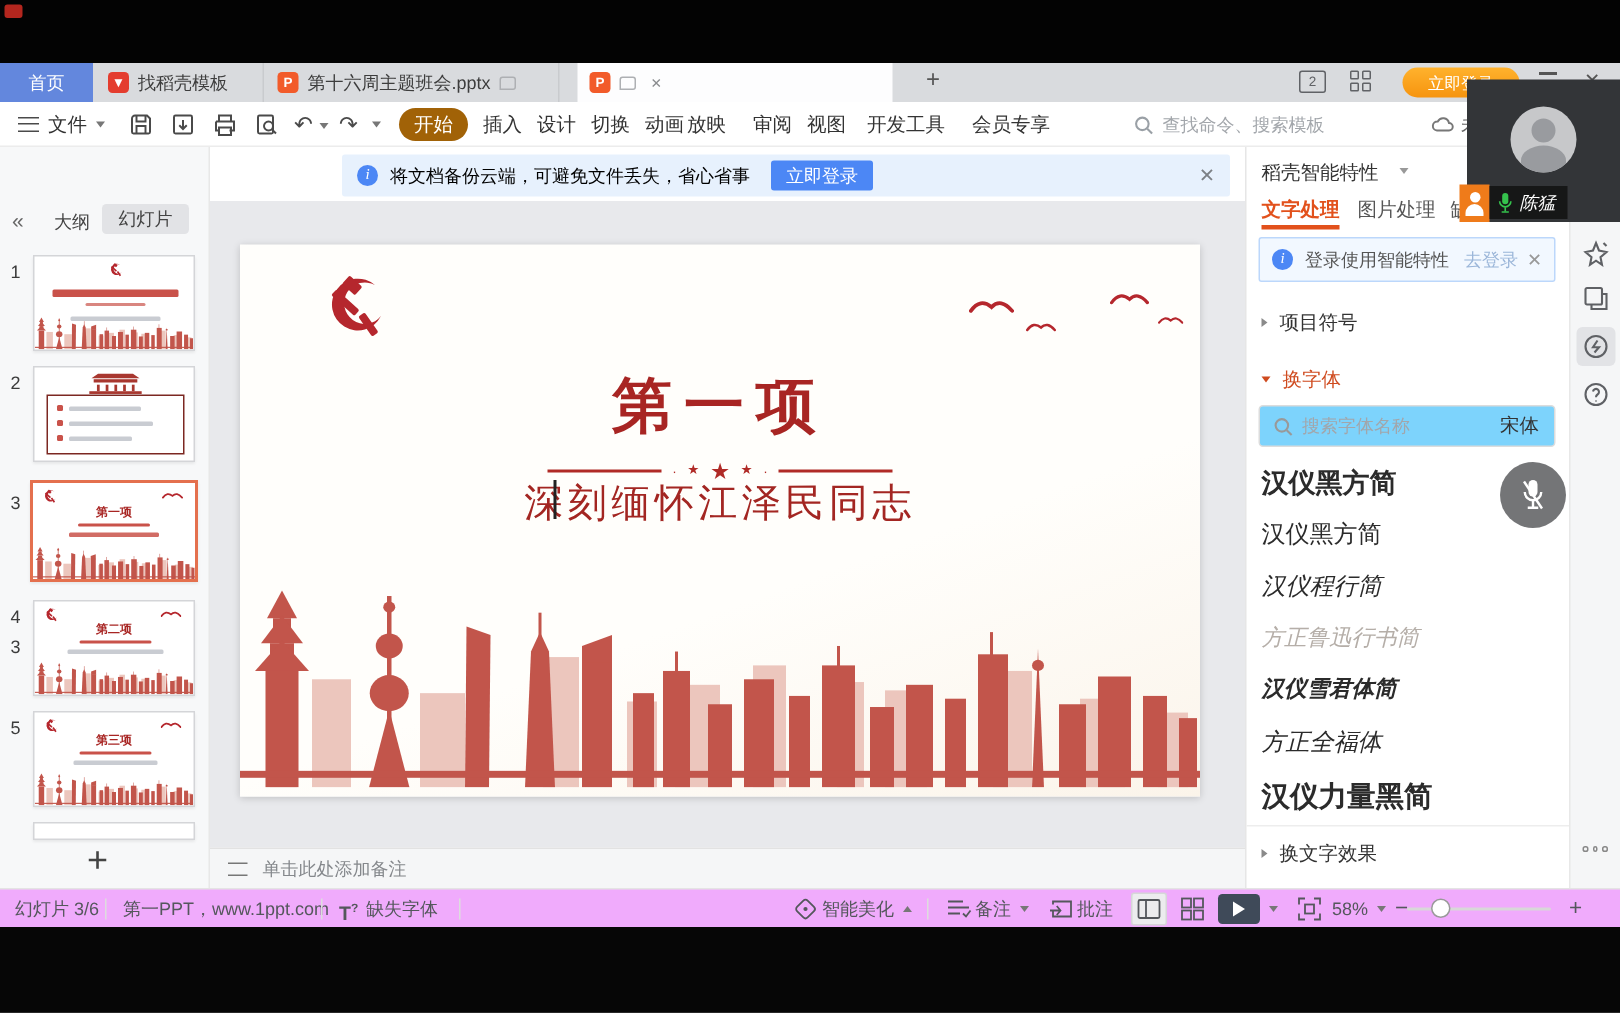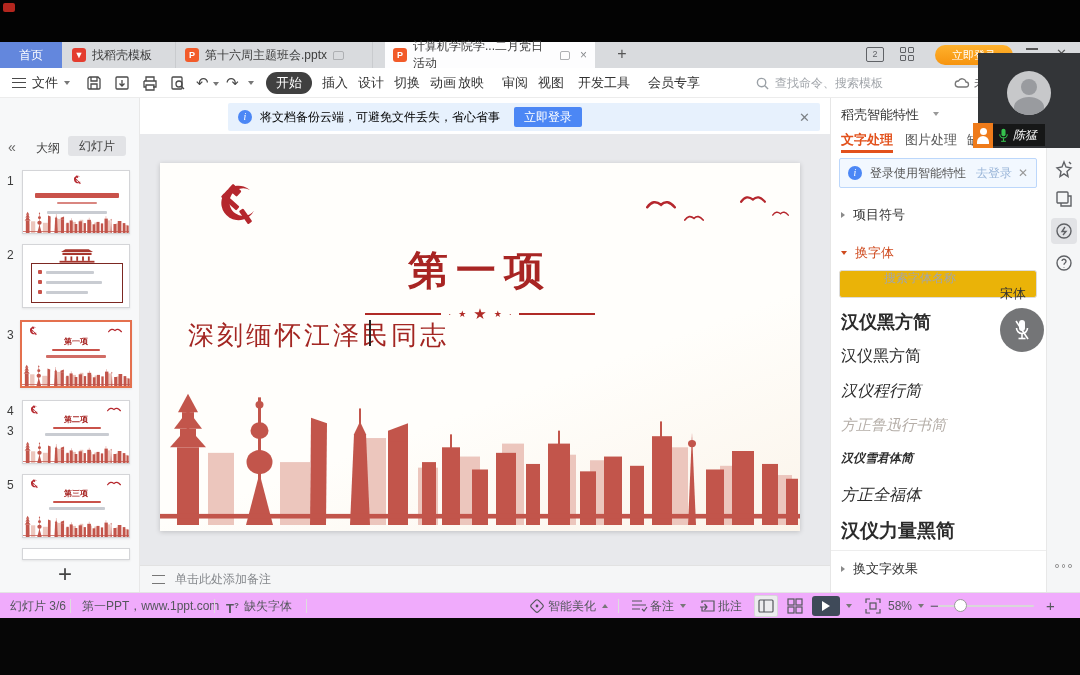--- a/index.html
+++ b/index.html
@@ -34,21 +34,21 @@
   .winclose { left:1056px; top:0; color:#555; font-size:13px; line-height:24px; }
 
   
   .menubar { left:0; top:26px; width:1052px; height:30px; background:#fff; border-bottom:1px solid #ececec; }
   .mtext { top:0; height:30px; line-height:30px; font-size:13px; color:#333; }
   .hamb { left:12px; top:10px; width:14px; height:10px; border-top:1.6px solid #4a4a4a; border-bottom:1.6px solid #4a4a4a; }
   .hamb:before { content:""; display:block; margin-top:3px; border-top:1.6px solid #4a4a4a; }
   .caret { width:0; height:0; border-left:3.5px solid transparent; border-right:3.5px solid transparent; border-top:4px solid #777; display:inline-block; }
   .qicon { top:7px; width:16px; height:16px; stroke:#4a4a4a; fill:none; stroke-width:1.3; }
   .undo { top:0; height:30px; line-height:30px; font-size:15px; color:#4a4a4a; font-family:"DejaVu Sans",sans-serif; }
-  .startpill { left:266px; top:4px; width:46px; height:22px; border-radius:12px; background:#404040; color:#fff; font-size:13px; display:flex; align-items:center; justify-content:center; }
+  .startpill { left:266px; top:4px; width:46px; height:22px; border-radius:12px; background:#a16207; color:#fff; font-size:13px; display:flex; align-items:center; justify-content:center; }
   .msearch { left:756px; top:5px; width:190px; height:20px; display:flex; align-items:center; gap:6px; color:#9aa0a6; font-size:12px; }
   .ghost-input { border:none; outline:none; background:transparent; font-size:12px; color:#555; width:140px; }
   .ghost-input::placeholder { color:#a2a6ab; }
 
   
   .workspace { left:0; top:56px; width:1080px; height:494px; background:#fff; }
 
   
   .sidebar { left:0; top:0; width:140px; height:494px; background:#f7f8f9; border-right:1px solid #e8e8e8; }
   .sbtab { font-size:12px; color:#444; }
@@ -73,49 +73,49 @@
   .notif-x { margin-left:auto; margin-right:10px; color:#7c8085; font-size:13px; }
 
   
   .slide { left:20px; top:29px; width:640px; height:368px; background:linear-gradient(160deg,#fffefb 60%,#fbf4ea); box-shadow:0 1px 5px rgba(0,0,0,.18); overflow:hidden; }
   .slide-title { left:0; top:80px; width:640px; text-align:center; font-size:40px; font-weight:bold; letter-spacing:8px; color:#a82523; font-family:"Liberation Serif","DejaVu Serif",serif; }
   .divider { left:0; top:142px; width:640px; display:flex; align-items:center; justify-content:center; gap:7px; color:#b02a26; }
   .dline { width:76px; height:2px; background:#b02a26; }
   .star-big { font-size:15px; color:#b02a26; font-family:"DejaVu Sans",sans-serif; }
   .star-sm { font-size:9px; color:#b02a26; font-family:"DejaVu Sans",sans-serif; }
   .dot-sm { font-size:9px; color:#b02a26; }
-  .slide-sub { left:0; top:155px; width:640px; text-align:left; font-size:26px; letter-spacing:3px; color:#a32622; font-family:Liberation Mono, monospace;margin-left:28px; }
+  .slide-sub { left:0; top:155px; width:640px; text-align:center; font-size:26px; letter-spacing:3px; color:#a32622; font-family:Liberation Mono, monospace; }
   .cursor { left:209px; top:157px; width:1.5px; height:26px; background:#222; }
   .sky-main { left:0; bottom:6px; width:640px; height:148px; }
   .emblem-main { left:52px; top:19px; width:46px; height:46px; }
   .bird { position:absolute; }
 
   
   .notesbar { left:0; top:467px; width:690px; height:27px; background:#f5f6f7; border-top:1px solid #e2e2e2; display:flex; align-items:center; }
   .notes-ic { margin-left:12px; width:13px; height:9px; border-top:1.5px solid #777; border-bottom:1.5px solid #777; }
   .notes-txt { margin-left:10px; font-size:12px; color:#85888c; }
 
   
   .rpanel { left:830px; top:0; width:216px; height:494px; background:#fff; border-left:1px solid #e6e6e6; }
   .rp-title { left:10px; top:8px; font-size:13px; color:#333; }
   .rp-tab { top:33px; font-size:13px; color:#555; }
   .rp-tab.on { color:#e2511c; font-weight:bold; }
   .rp-underline { left:10px; top:52px; width:52px; height:2.5px; background:#e2511c; }
   .rp-notice { left:8px; top:60px; width:198px; height:30px; border:1px solid #bcd7fb; background:#f2f8ff; border-radius:2px; display:flex; align-items:center; font-size:12px; }
   .rp-row { left:10px; display:flex; align-items:center; gap:8px; font-size:13px; color:#333; }
   .tri-r { width:0; height:0; border-top:3.5px solid transparent; border-bottom:3.5px solid transparent; border-left:4.5px solid #8a8a8a; }
   .tri-d-red { width:0; height:0; border-left:3.5px solid transparent; border-right:3.5px solid transparent; border-top:4.5px solid #cf4a1e; }
-  .rp-search { left:8px; top:172px; width:198px; height:28px; border:1px solid #dcdcdc; border-radius:3px; display:flex; align-items:center; background:#eab308;flex-direction:column; }
+  .rp-search { left:8px; top:172px; width:198px; height:28px; border:1px solid #dcdcdc; border-radius:3px; display:flex; align-items:center; background:#7dd3fc; }
   .rp-search input { width:108px; }
   .font-item { left:10px; color:#2b2b2b; white-space:nowrap; }
   .f0 { font-size:18px; font-weight:900; }
   .f1 { font-size:16px; font-family:"Liberation Serif","DejaVu Serif",serif; }
   .f2 { font-size:16px; font-style:italic; font-family:"Liberation Serif","DejaVu Serif",serif; }
   .f3 { font-size:15px; font-style:italic; color:#b5aea8; font-family:"Liberation Serif","DejaVu Serif",serif; }
-  .f4 { font-size:12px; font-style:italic; font-weight:bold; font-family:"Liberation Serif","DejaVu Serif",serif; }
+  .f4 { font-size:15px; font-style:italic; font-weight:bold; font-family:"Liberation Serif","DejaVu Serif",serif; }
   .f5 { font-size:16px; font-style:italic; font-family:"Liberation Serif","DejaVu Serif",serif;text-align:center; }
   .f6 { font-size:19px; font-weight:900; }
   .rp-div { left:0; top:452px; width:216px; height:1px; background:#ededed; }
 
   
   .rail { left:1046px; top:0; width:34px; height:494px; background:#f5f6f7; border-left:1px solid #e8e8e8; }
   .rail-ic { left:8px; width:18px; height:18px; stroke:#5f6165; fill:none; stroke-width:1.4; }
   .rail-box { left:4px; top:120px; width:26px; height:26px; background:#e2e3e6; border-radius:4px; }
   .rail-more { left:8px; top:466px; display:flex; gap:3px; }
   .rail-more span { width:3.5px; height:3.5px; border:1px solid #888; border-radius:50%; }
@@ -250,21 +250,20 @@
         <span class="ficon docer">▼</span>
         <span>找稻壳模板</span>
       </div>
       <div class="abs tab" style="left:177px;width:196px;">
         <span class="ficon ppt">P</span>
         <span>第十六周主题班会.pptx</span>
         <span class="bubble"></span>
       </div>
       <div class="abs tab active" style="left:385px;width:210px;">
         <span class="ficon ppt">P</span>
-        <span>计算机学院学...二月党日活动</span>
         <span class="bubble"></span>
         <span class="tabclose">×</span>
       </div>
       <div class="abs newtab">+</div>
       <div class="abs win2">2</div>
       <div class="abs wingrid">
           <span></span>
           <span></span>
           <span></span>
           <span></span>

